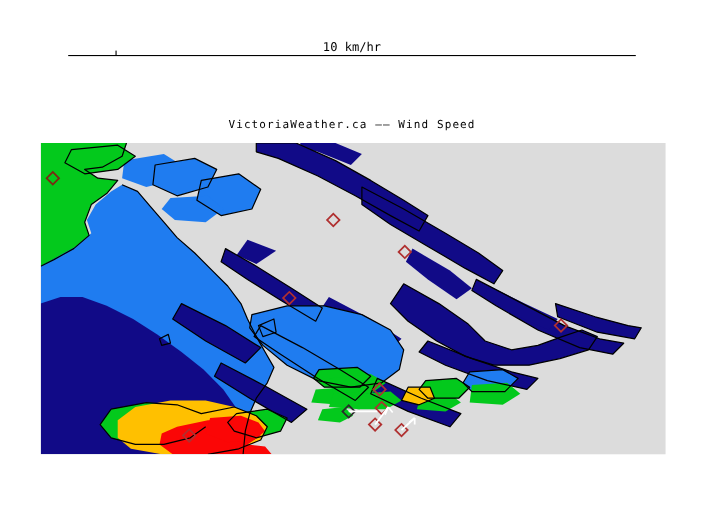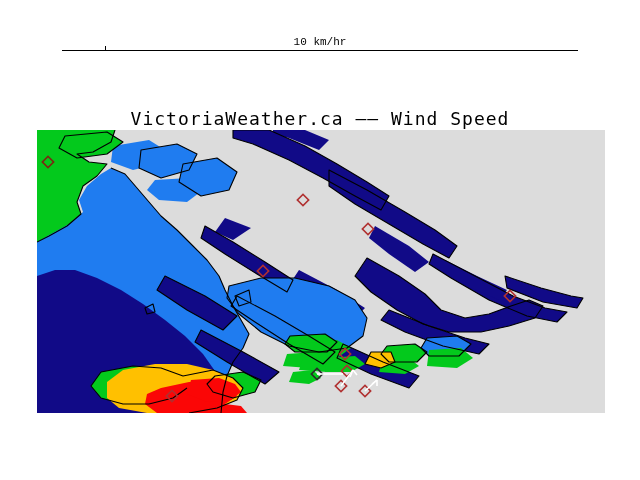--- a/index.html
+++ b/index.html
@@ -15,21 +15,20 @@
     position: relative;
   }
 
   
   #scale-bar {
     position: absolute;
     left: 0;
     top: 0;
     width: 512px;
     height: 70px;
-    font-family: Liberation Mono, monospace;
   }
   #scale-line {
     position: absolute;
     left: 62px;
     top: 50px;
     width: 516px;
     height: 1px;
     background: #000000;
   }
   #scale-tick {
@@ -52,21 +51,21 @@
     line-height: 13px;
   }
 
   
   #chart-title {
     position: absolute;
     left: 0;
     top: 108px;
     width: 640px;
     text-align: center;
-    font-size: 18px;
+    font-size: 10px;
     color: #000000;
     letter-spacing: 1px;
     white-space: pre;
   }
 
   
   #map-panel {
     position: absolute;
     left: 37px;
     top: 130px;

